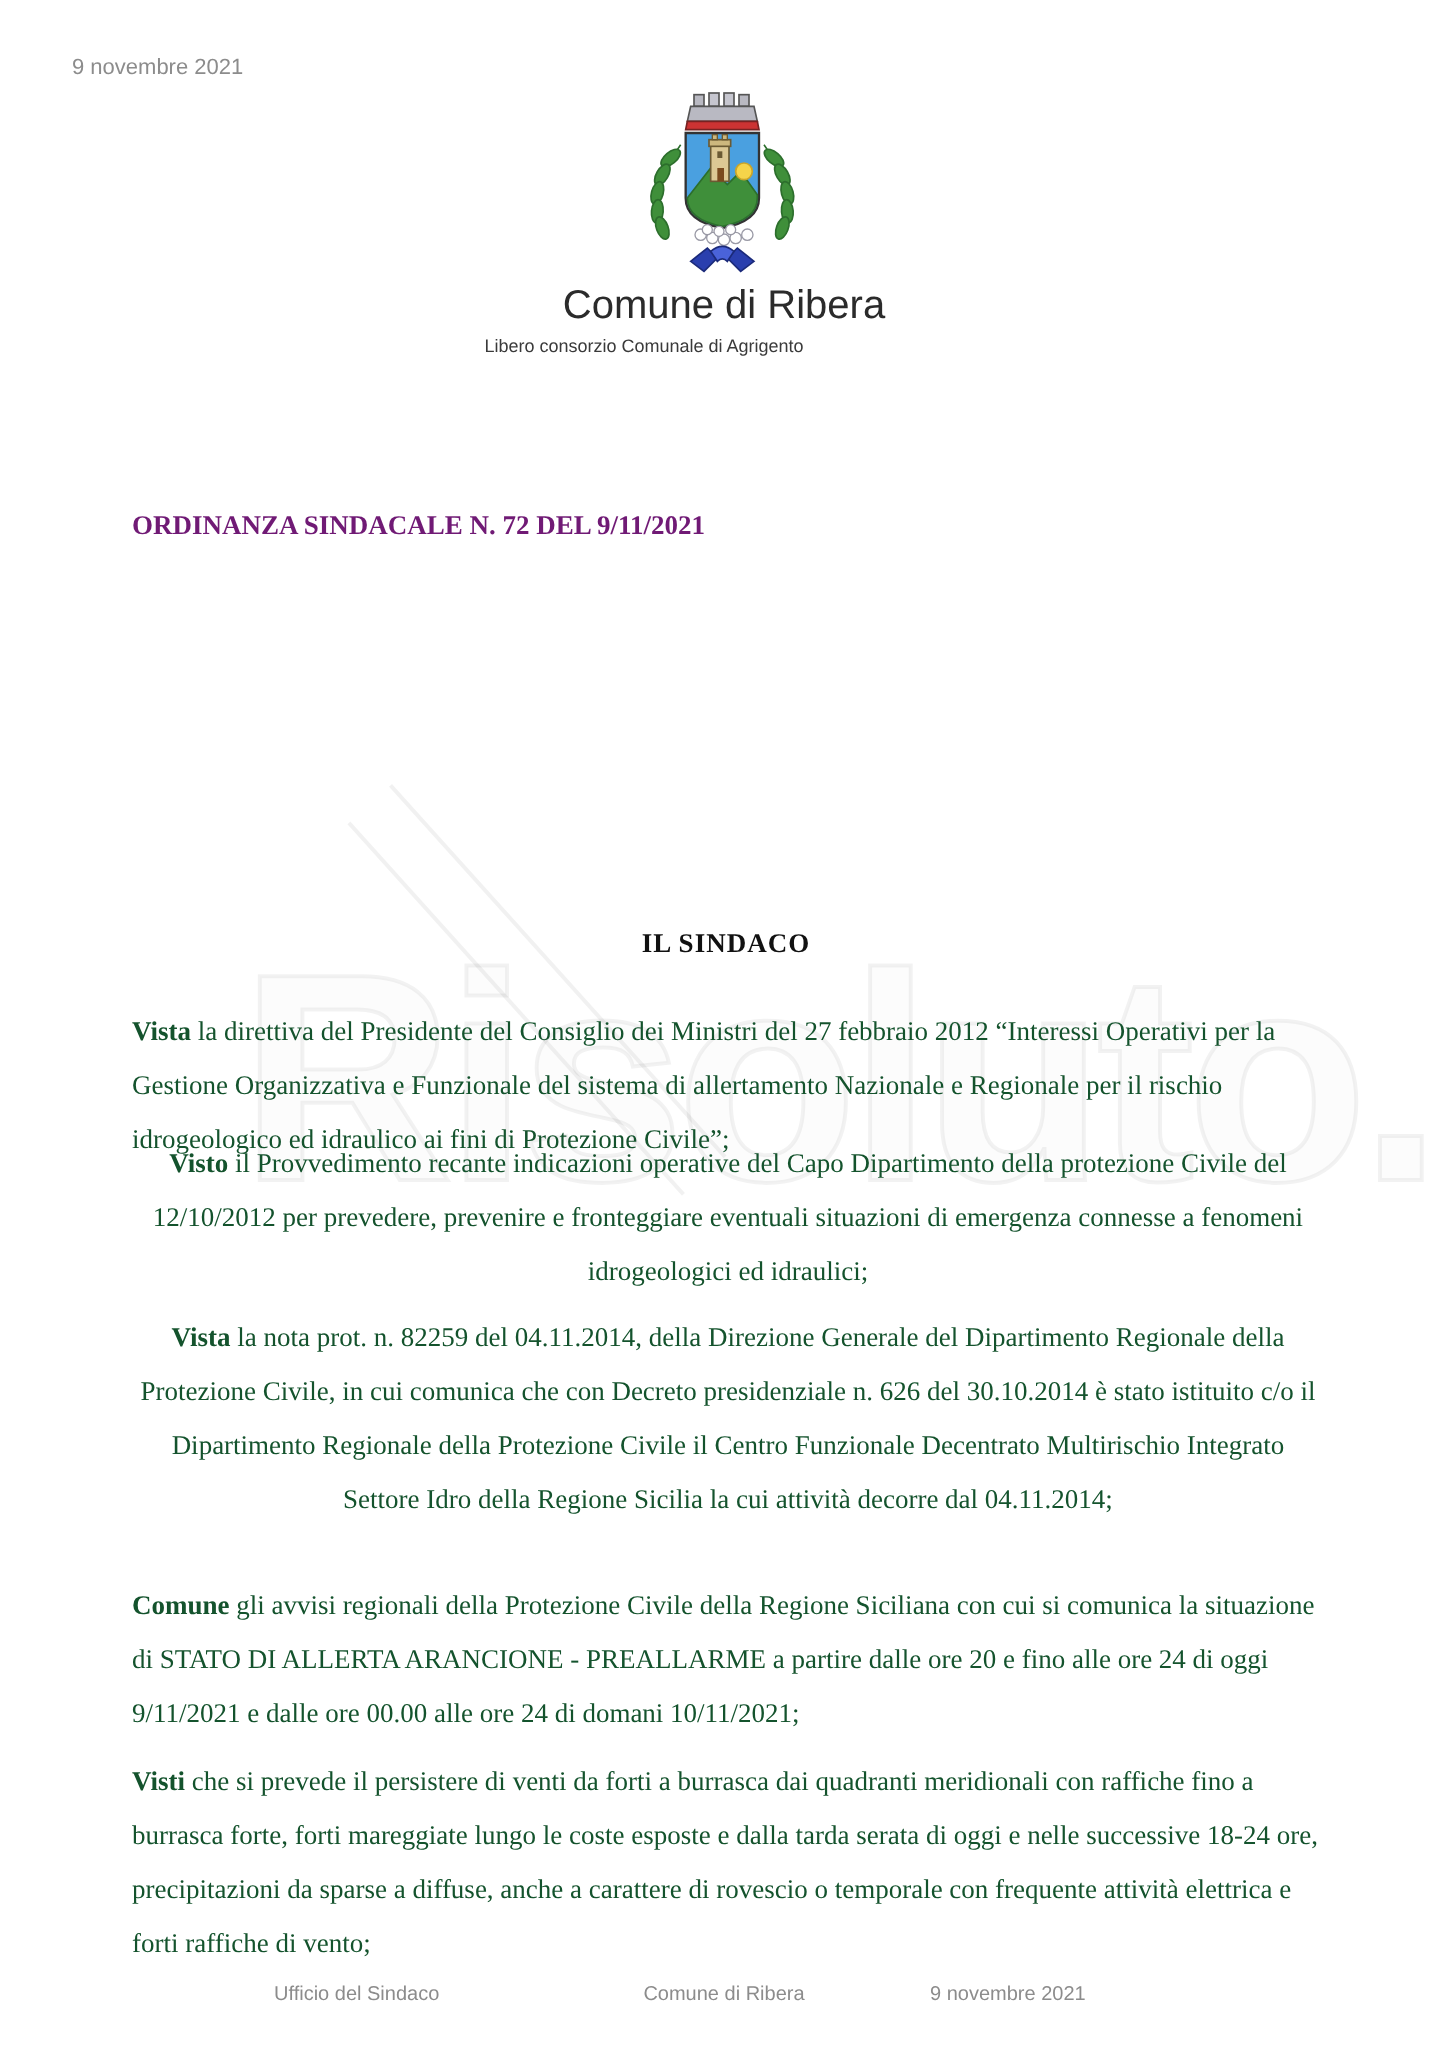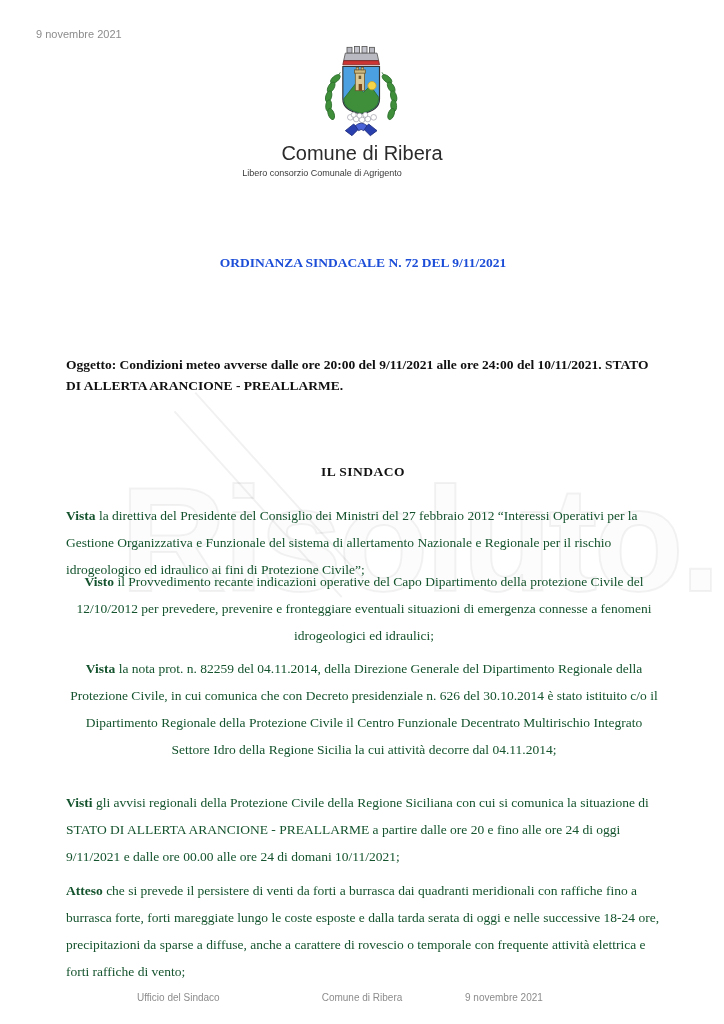--- a/index.html
+++ b/index.html
@@ -34,22 +34,22 @@
     pointer-events:none; user-select:none; line-height:230px;
   }
   .watermark-ribbon {
     position:absolute; top:392px; left:196px; width:250px; height:30px;
     border-top:2px solid rgba(0,0,0,0.055); border-bottom:2px solid rgba(0,0,0,0.055);
     transform:rotate(48deg); transform-origin:left top; pointer-events:none;
   }
 
   
   .doc-title {
-    position:absolute; top:255px; left:66px; width:594px; text-align:center;
-    font-size:13.5px; font-weight:bold; color:#1d4ed8;
+    position:absolute; top:255px; left:66px; width:594px; text-align:left;
+    font-size:13.5px; font-weight:bold; color:#701a75;
   }
   .subject {
     position:absolute; top:354px; left:66px; width:596px;
     font-size:13.5px; font-weight:bold; line-height:21px; color:#111;
   }
   .section-heading {
     position:absolute; top:464px; left:66px; width:594px; text-align:center;
     font-size:13.5px; font-weight:bold; color:#111; letter-spacing:0.5px;
   }
   .para {
@@ -137,45 +137,41 @@
         <path d="M52 98 Q59 92 66 98 L62 104 Q59 101 56 104 Z" fill="#4a63d9"></path>
       </g>
     </svg>
   </div>
 
   <div class="muni-name">Comune di Ribera</div>
   <div class="muni-sub">Libero consorzio Comunale di Agrigento</div>
 
   <div class="doc-title">ORDINANZA SINDACALE N. 72 DEL 9/11/2021</div>
 
-  <div class="subject">
-    <b>Oggetto:</b>
-    <span>Condizioni meteo avverse dalle ore 20:00 del 9/11/2021 alle ore 24:00 del 10/11/2021. STATO DI ALLERTA ARANCIONE - PREALLARME.</span>
-  </div>
 
   <div class="section-heading">IL SINDACO</div>
 
   <div class="para" id="p1">
     <b>Vista</b>
     <span>la direttiva del Presidente del Consiglio dei Ministri del 27 febbraio 2012 “Interessi Operativi per la Gestione Organizzativa e Funzionale del sistema di allertamento Nazionale e Regionale per il rischio idrogeologico ed idraulico ai fini di Protezione Civile”;</span>
   </div>
   <div class="para" id="p2">
     <b>Visto</b>
     <span>il Provvedimento recante indicazioni operative del Capo Dipartimento della protezione Civile del 12/10/2012 per prevedere, prevenire e fronteggiare eventuali situazioni di emergenza connesse a fenomeni idrogeologici ed idraulici;</span>
   </div>
   <div class="para" id="p3">
     <b>Vista</b>
     <span>la nota prot. n. 82259 del 04.11.2014, della Direzione Generale del Dipartimento Regionale della Protezione Civile, in cui comunica che con Decreto presidenziale n. 626 del 30.10.2014 è stato istituito c/o il Dipartimento Regionale della Protezione Civile il Centro Funzionale Decentrato Multirischio Integrato Settore Idro della Regione Sicilia la cui attività decorre dal 04.11.2014;</span>
   </div>
   <div class="para" id="p5">
-    <b>Visti</b>
+    <b>Comune</b>
     <span>gli avvisi regionali della Protezione Civile della Regione Siciliana con cui si comunica la situazione di STATO DI ALLERTA ARANCIONE - PREALLARME a partire dalle ore 20 e fino alle ore 24 di oggi 9/11/2021 e dalle ore 00.00 alle ore 24 di domani 10/11/2021;</span>
   </div>
   <div class="para" id="p6">
-    <b>Atteso</b>
+    <b>Visti</b>
     <span>che si prevede il persistere di venti da forti a burrasca dai quadranti meridionali con raffiche fino a burrasca forte, forti mareggiate lungo le coste esposte e dalla tarda serata di oggi e nelle successive 18-24 ore, precipitazioni da sparse a diffuse, anche a carattere di rovescio o temporale con frequente attività elettrica e forti raffiche di vento;</span>
   </div>
 
   <div class="footer">
     <span class="f-left">Ufficio del Sindaco</span>
     <span class="f-center">Comune di Ribera</span>
     <span class="f-right">9 novembre 2021</span>
   </div>
 
 </div>

